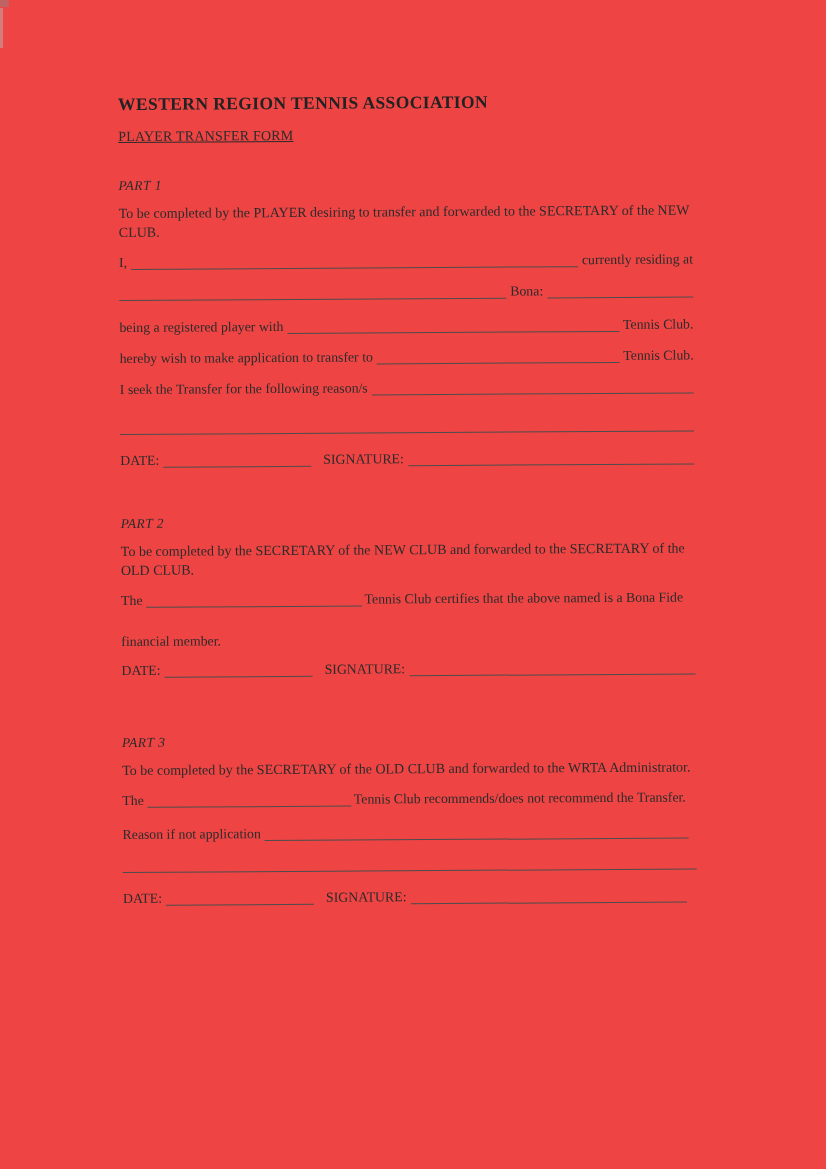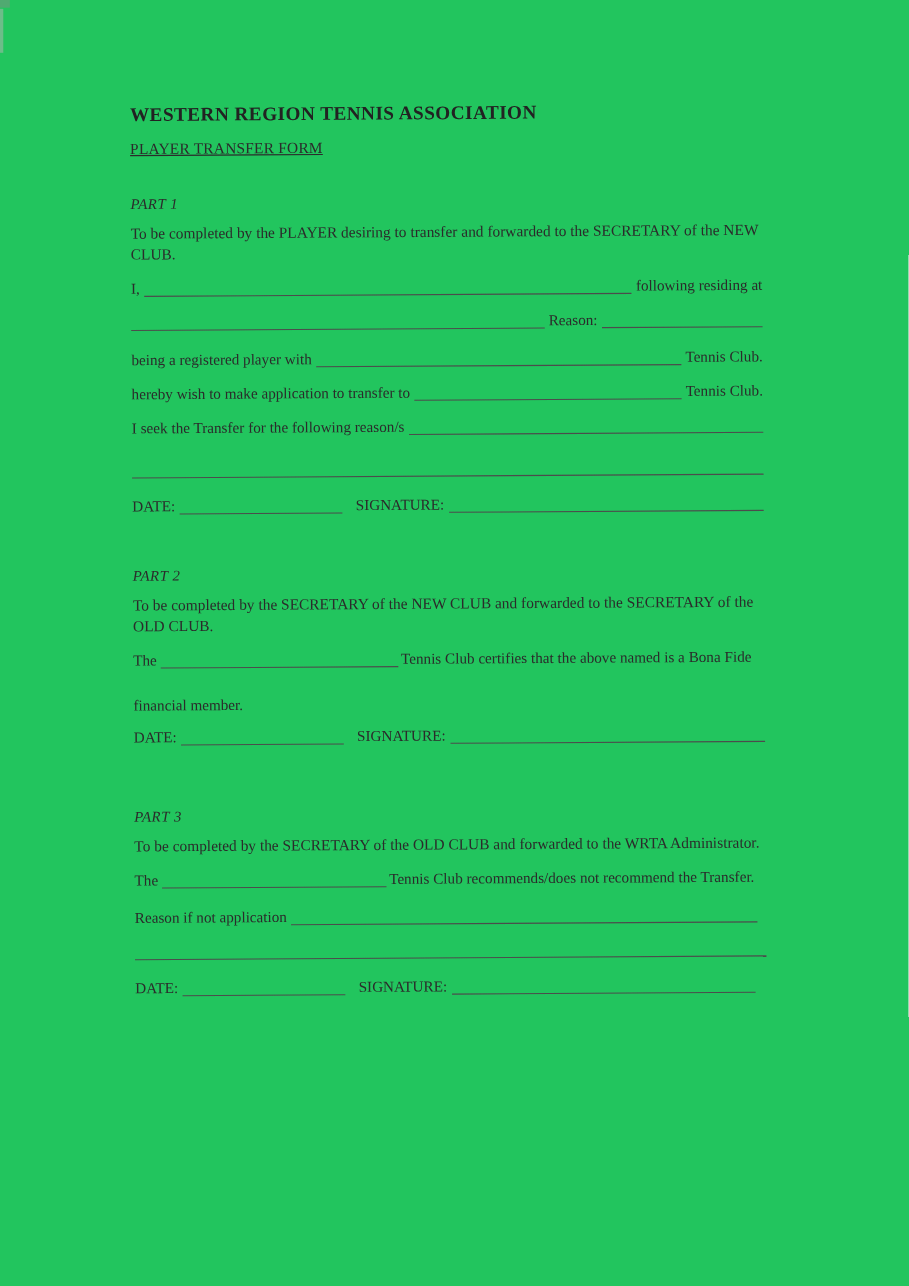--- a/index.html
+++ b/index.html
@@ -3,21 +3,21 @@
 <meta charset="utf-8">
 <style>
   * { margin: 0; padding: 0; box-sizing: border-box; }
   html, body { width: 826px; background: #f4f4f2; }
   body { font-family: "Liberation Serif", "DejaVu Serif", serif; }
 
   .page {
     position: relative;
     width: 826px;
     height: 1169px;
-    background: #22c55e;
+    background: #ef4444;
     overflow: hidden;
     color: #2b2b2b;
   }
 
   
   .corner-mark {
     position: absolute; left: 0; top: 0;
     width: 9px; height: 7px;
     background: #8a8a8a; opacity: .45;
   }
@@ -122,26 +122,26 @@
 
     <div class="doc-title">WESTERN REGION TENNIS ASSOCIATION</div>
     <div class="doc-subtitle">PLAYER TRANSFER FORM</div>
 
     <div class="part-heading">PART 1</div>
     <div class="part-desc">To be completed by the PLAYER desiring to transfer and forwarded to the SECRETARY of the NEW CLUB.</div>
 
     <div class="field-row r-name">
       <span class="lbl">I,</span>
       <span class="fill-line"></span>
-      <span class="lbl">following residing at</span>
+      <span class="lbl">currently residing at</span>
     </div>
 
     <div class="field-row r-address">
       <span class="fill-line" style="margin-left:0;"></span>
-      <span class="lbl">Reason:</span>
+      <span class="lbl">Bona:</span>
       <span class="fill-line fixed phone-line"></span>
     </div>
 
     <div class="field-row r-registered">
       <span class="lbl">being a registered player with</span>
       <span class="fill-line"></span>
       <span class="lbl">Tennis Club.</span>
     </div>
 
     <div class="field-row r-transfer">

